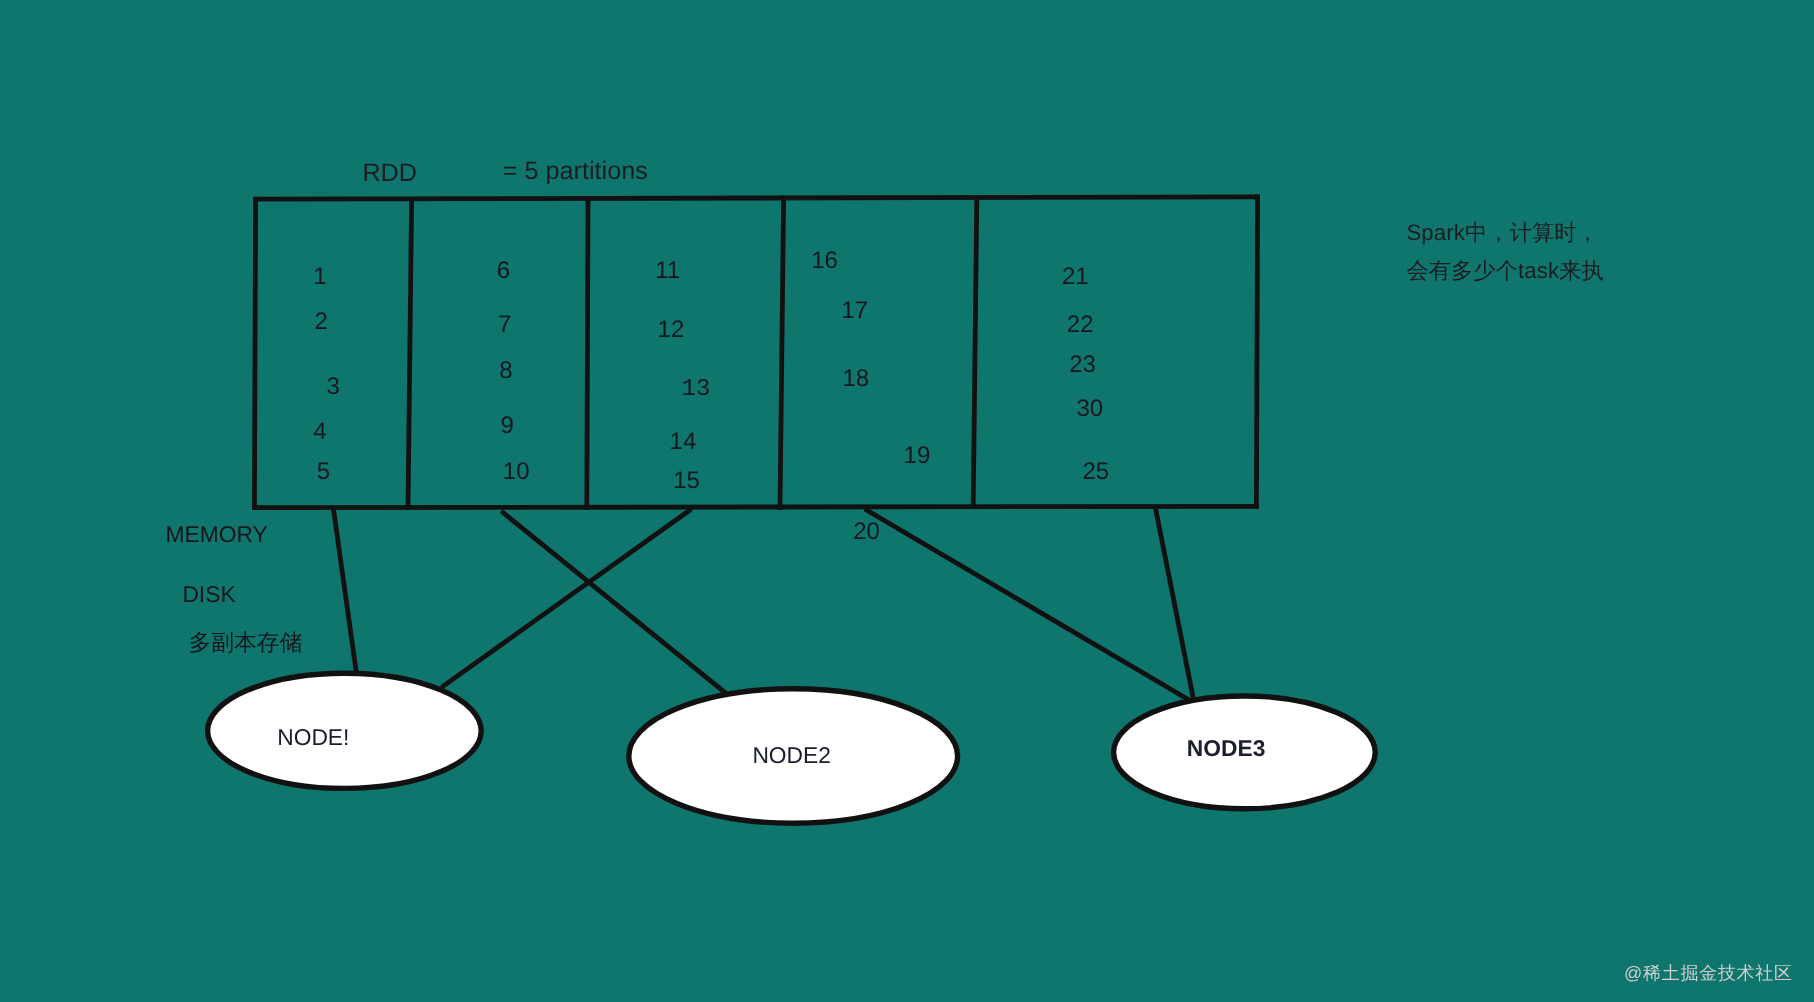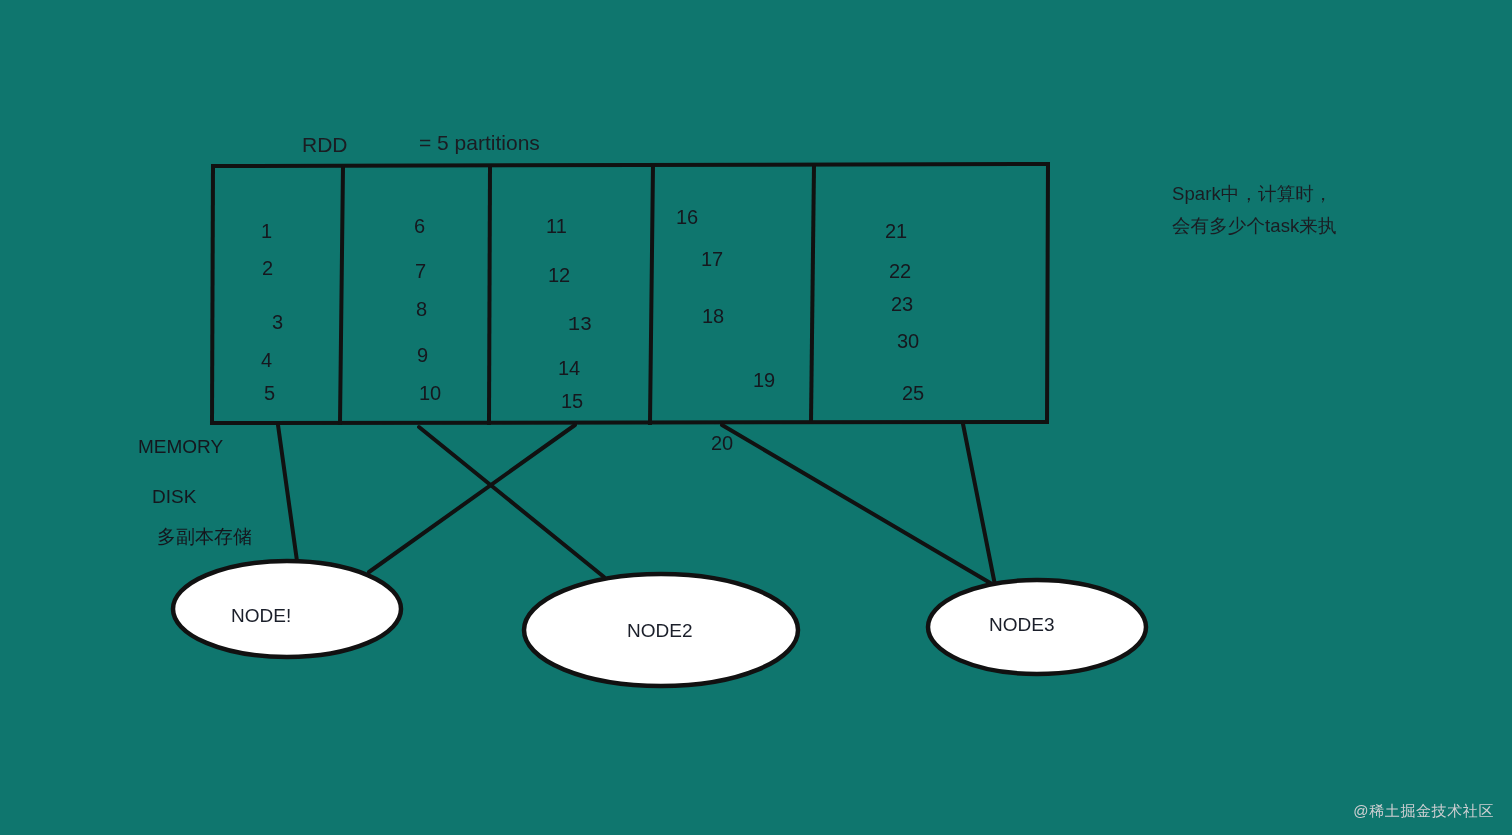--- a/index.html
+++ b/index.html
@@ -133,21 +133,21 @@
   <div class="lbl num" style="left:891px; top:294px;">23</div>
   <div class="lbl num" style="left:897px; top:331px;">30</div>
   <div class="lbl num" style="left:902px; top:383px;">25</div>
 
   <div class="lbl side-label" style="left:138px; top:437px;">MEMORY</div>
   <div class="lbl side-label" style="left:152px; top:487px;">DISK</div>
   <div class="lbl side-label" style="left:157px; top:527px;">多副本存储</div>
 
   <div class="lbl node-text" style="left:231px; top:606px;">NODE!</div>
   <div class="lbl node-text" style="left:627px; top:621px;">NODE2</div>
-  <div class="lbl node-text" style="left:989px; top:615px;">NODE3</div>
+  <div class="lbl node-text" style="left:989px; top:615px;font-weight:bold;">NODE3</div>
 
   <div class="annot">
     <div>Spark中，计算时，</div>
     <div>会有多少个task来执</div>
   </div>
 
   <div class="watermark">@稀土掘金技术社区</div>
 
 </div>
 

